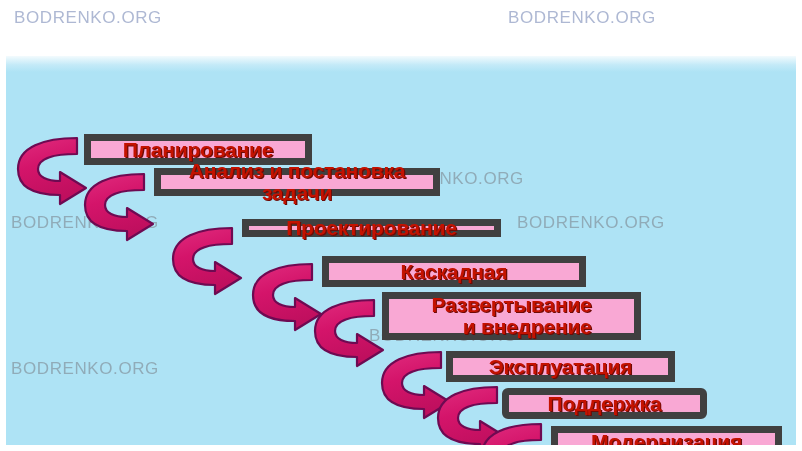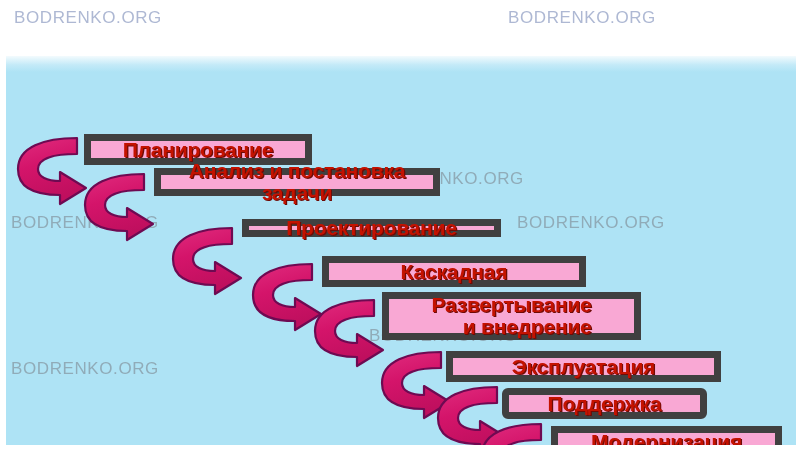--- a/index.html
+++ b/index.html
@@ -292,19 +292,19 @@
         </div>
       </div>
     <div id="stage-layer">
         <div class="stage" style="left: 78px; top: 78px; width: 228px; height: 31px;">Планирование</div>
         <div class="stage two-line" style="left: 148px; top: 112px; width: 286px; height: 28px;">Анализ и постановка
 задачи</div>
         <div class="stage" style="left: 236px; top: 163px; width: 259px; height: 18px;">Проектирование</div>
         <div class="stage" style="left: 316px; top: 200px; width: 264px; height: 31px;">Каскадная</div>
         <div class="stage two-line" style="left: 376px; top: 236px; width: 259px; height: 48px; text-align: right;">Развертывание
 и внедрение</div>
-        <div class="stage" style="left: 440px; top: 295px; width: 275px; height: 31px;">Эксплуатация</div>
+        <div class="stage" style="left: 440px; top: 295px; width: 229px; height: 31px;">Эксплуатация</div>
         <div class="stage" style="left: 496px; top: 332px; width: 205px; height: 31px; border-radius: 6px;">Поддержка</div>
         <div class="stage" style="left: 545px; top: 370px; width: 231px; height: 31px;">Модернизация</div>
       </div>
   </div>
 
 </div>
 
 </body></html>

